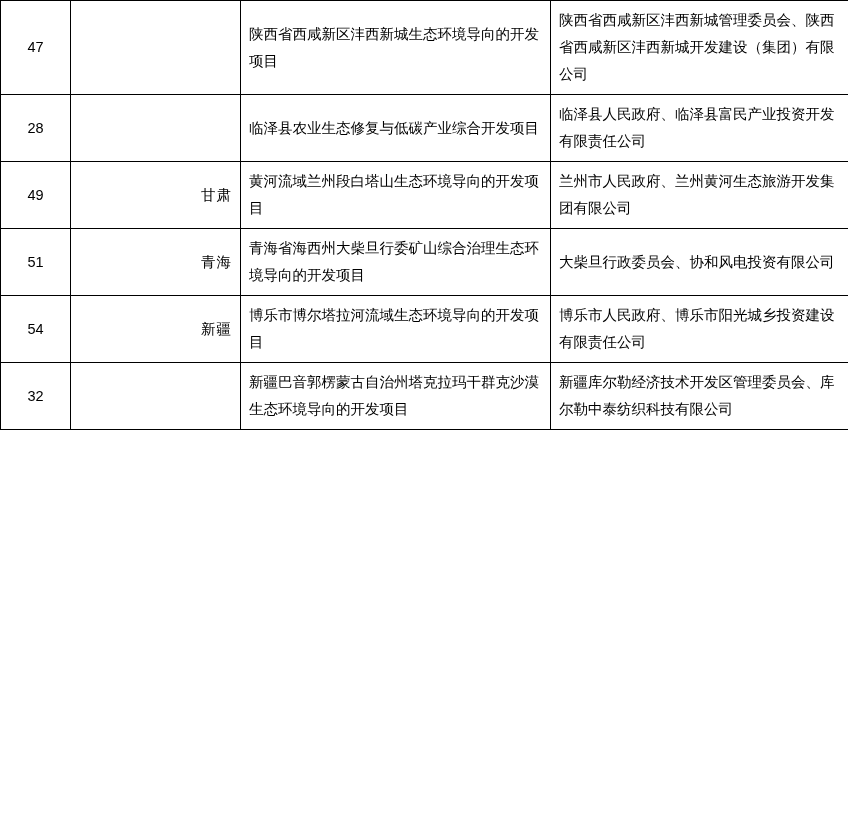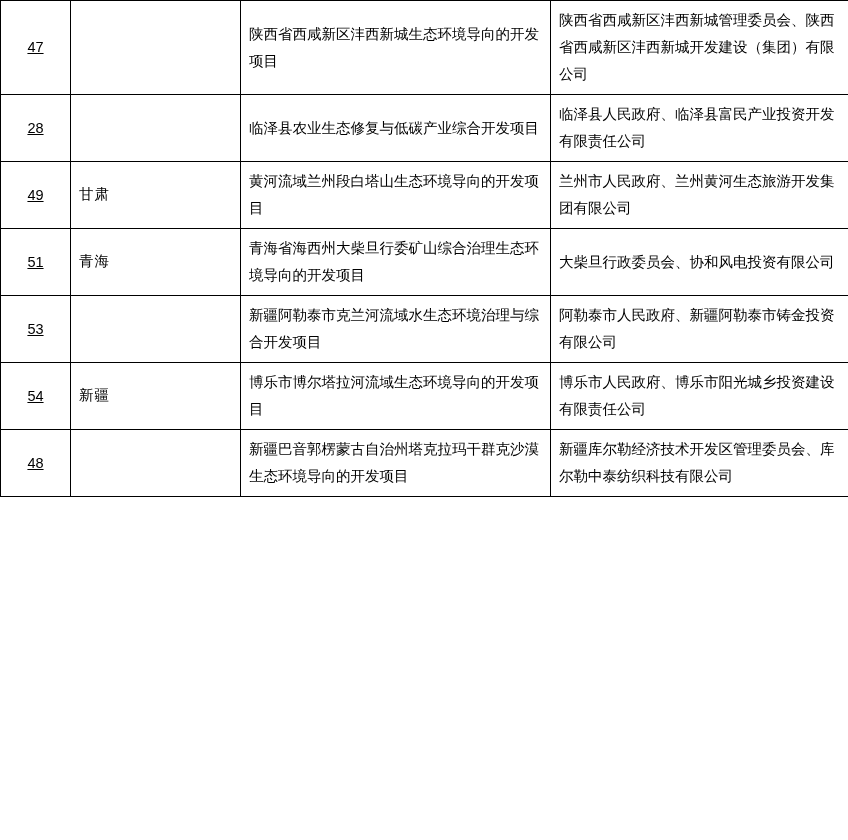--- a/index.html
+++ b/index.html
@@ -36,27 +36,25 @@
     word-break: break-all;
   }
   col.c-no    { width: 70px; }
   col.c-prov  { width: 170px; }
   col.c-name  { width: 310px; }
   col.c-unit  { width: 298px; }
 
   td.col-no {
     text-align: center;
     font-size: 15px;
-    text-decoration: underline;
   }
   td.col-prov {
-    text-align: left;
+    text-align: right;
     font-size: 15px;
     letter-spacing: 1px;
-    font-family: Liberation Mono, monospace;
   }
   td.col-name, td.col-unit {
     text-align: left;
   }
   
   tr.first-row td {
     border-top: 1px solid #000000;
   }
   .clip-top {
     margin-top: -1px;
@@ -98,36 +96,30 @@
 
 
       <tr>
         <td class="col-no">51</td>
         <td class="col-prov">青海</td>
         <td class="col-name">青海省海西州大柴旦行委矿山综合治理生态环境导向的开发项目</td>
         <td class="col-unit">大柴旦行政委员会、协和风电投资有限公司</td>
       </tr>
 
 
-      <tr>
-        <td class="col-no">53</td>
-        <td class="col-prov"></td>
-        <td class="col-name">新疆阿勒泰市克兰河流域水生态环境治理与综合开发项目</td>
-        <td class="col-unit">阿勒泰市人民政府、新疆阿勒泰市铸金投资有限公司</td>
-      </tr>
 
       <tr>
         <td class="col-no">54</td>
         <td class="col-prov">新疆</td>
         <td class="col-name">博乐市博尔塔拉河流域生态环境导向的开发项目</td>
         <td class="col-unit">博乐市人民政府、博乐市阳光城乡投资建设有限责任公司</td>
       </tr>
 
       <tr>
-        <td class="col-no">48</td>
+        <td class="col-no">32</td>
         <td class="col-prov"></td>
         <td class="col-name">新疆巴音郭楞蒙古自治州塔克拉玛干群克沙漠生态环境导向的开发项目</td>
         <td class="col-unit">新疆库尔勒经济技术开发区管理委员会、库尔勒中泰纺织科技有限公司</td>
       </tr>
 
 
     </tbody>
   </table>
 </div>
 

